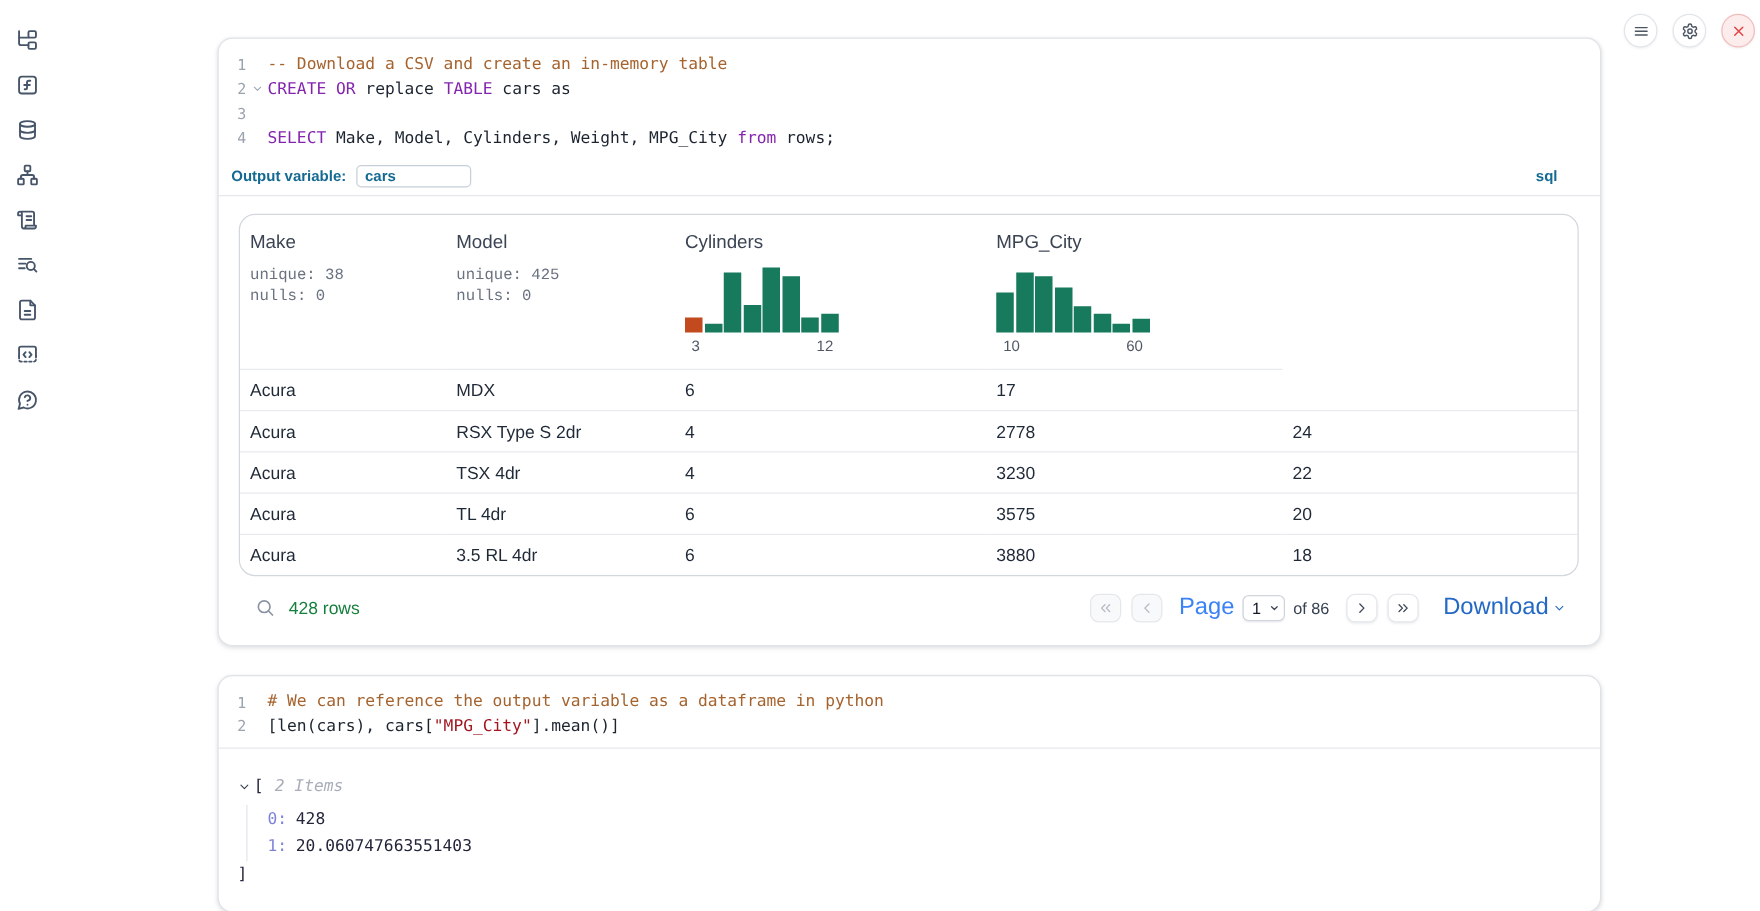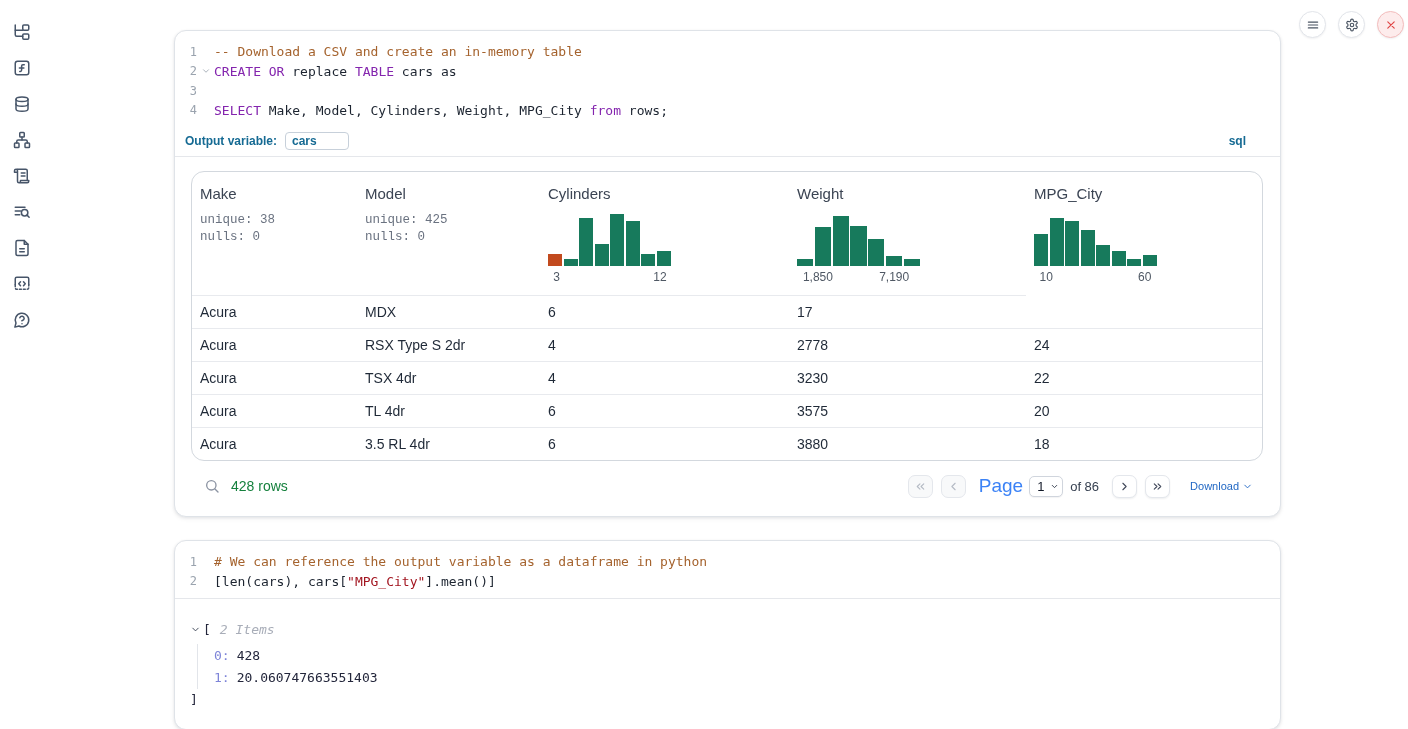--- a/index.html
+++ b/index.html
@@ -42,21 +42,21 @@
   .tok-kw { color:#8425ae; }
   .tok-str { color:#a31621; }
   .tok-comment { color:#a5632e; }
   .tok-plain { color:#1c2430; }
 
   .divider { height:1px; background:#e5e7eb; }
 
   
   .outvar-row { display:flex; align-items:center; height:28px; padding:0 34px 2px 10px; }
   .outvar-label { font-size:12px; font-weight:bold; color:#156a93; }
-  .outvar-input { margin-left:8px; width:64px; height:18px; border:1px solid #c7d0da;
+  .outvar-input { margin-left:8px; width:92px; height:18px; border:1px solid #c7d0da;
                   border-radius:4px; padding:0 6px; font-size:12px; font-weight:bold;
                   color:#156a93; font-family:"Liberation Sans", sans-serif; outline:none; }
   .lang-badge { margin-left:auto; font-size:12px; font-weight:bold; color:#156a93; }
 
   
   .table-wrap { padding:14px 17px 8px 16px; }
   .data-table { border:1px solid #d3d8de; border-radius:13px; overflow:hidden; }
   .tgrid { display:grid; grid-template-columns:165px 183px 249px 237px 1fr; }
   .thead { padding:13px 0 10px; }
   .th { padding-left:8px; }
@@ -91,21 +91,21 @@
   .pg-btn + .pg-btn { margin-left:8px; }
   .page-label { margin:0 6px 0 13px; font-size:19px; color:#3b82f6; }
   .page-select { display:flex; align-items:center; width:34px; height:21px;
                  border:1px solid #d0d5dd; border-radius:5px; background:#fff;
                  padding:0 3px 0 7px; cursor:pointer; box-shadow:0 1px 1px rgba(16,24,40,.05); }
   .page-select .val { font-size:13px; color:#111827; flex:1; }
   .page-select svg { width:9px; height:9px; stroke:#374151; fill:none; stroke-width:2.5;
                      stroke-linecap:round; stroke-linejoin:round; }
   .page-total { margin:0 13px 0 7px; font-size:13px; color:#374151; }
   .download { margin-left:20px; display:flex; align-items:center; gap:3px; border:none;
-              background:transparent; cursor:pointer; font-size:11px; color:#2268c4;
+              background:transparent; cursor:pointer; font-size:19px; color:#2268c4;
               font-family:"Liberation Sans", sans-serif; }
   .download svg { width:11px; height:11px; stroke:#2268c4; fill:none; stroke-width:2;
                   stroke-linecap:round; stroke-linejoin:round; }
 
   
   .tree { padding:19px 16px 20px 15px; font-family:"DejaVu Sans Mono", monospace;
           font-size:13px; color:#23263b; }
   .tree-head { display:flex; align-items:center; height:22px; }
   .tree-toggle { border:none; background:transparent; cursor:pointer; display:flex;
                  padding:0; margin-right:2px; }
@@ -274,36 +274,20 @@
                 <div class="hist-bar" style="height: 45px; background: rgb(23, 122, 92);"></div>
                 <div class="hist-bar" style="height: 12px; background: rgb(23, 122, 92);"></div>
                 <div class="hist-bar" style="height: 15px; background: rgb(23, 122, 92);"></div>
               </div>
             <div class="hist-axis axis-cyl">
               <span class="amin">3</span>
               <span class="amax">12</span>
             </div>
           </div>
           <div class="th">
-            <div class="th-label">Weight</div>
-            <div class="hist">
-                <div class="hist-bar" style="height: 7px; background: rgb(23, 122, 92);"></div>
-                <div class="hist-bar" style="height: 39px; background: rgb(23, 122, 92);"></div>
-                <div class="hist-bar" style="height: 50px; background: rgb(23, 122, 92);"></div>
-                <div class="hist-bar" style="height: 40px; background: rgb(23, 122, 92);"></div>
-                <div class="hist-bar" style="height: 27px; background: rgb(23, 122, 92);"></div>
-                <div class="hist-bar" style="height: 10px; background: rgb(23, 122, 92);"></div>
-                <div class="hist-bar" style="height: 7px; background: rgb(23, 122, 92);"></div>
-              </div>
-            <div class="hist-axis axis-wt">
-              <span class="amin">1,850</span>
-              <span class="amax">7,190</span>
-            </div>
-          </div>
-          <div class="th">
             <div class="th-label">MPG_City</div>
             <div class="hist">
                 <div class="hist-bar" style="height: 32px; background: rgb(23, 122, 92);"></div>
                 <div class="hist-bar" style="height: 48px; background: rgb(23, 122, 92);"></div>
                 <div class="hist-bar" style="height: 45px; background: rgb(23, 122, 92);"></div>
                 <div class="hist-bar" style="height: 36px; background: rgb(23, 122, 92);"></div>
                 <div class="hist-bar" style="height: 21px; background: rgb(23, 122, 92);"></div>
                 <div class="hist-bar" style="height: 15px; background: rgb(23, 122, 92);"></div>
                 <div class="hist-bar" style="height: 7px; background: rgb(23, 122, 92);"></div>
                 <div class="hist-bar" style="height: 11px; background: rgb(23, 122, 92);"></div>

